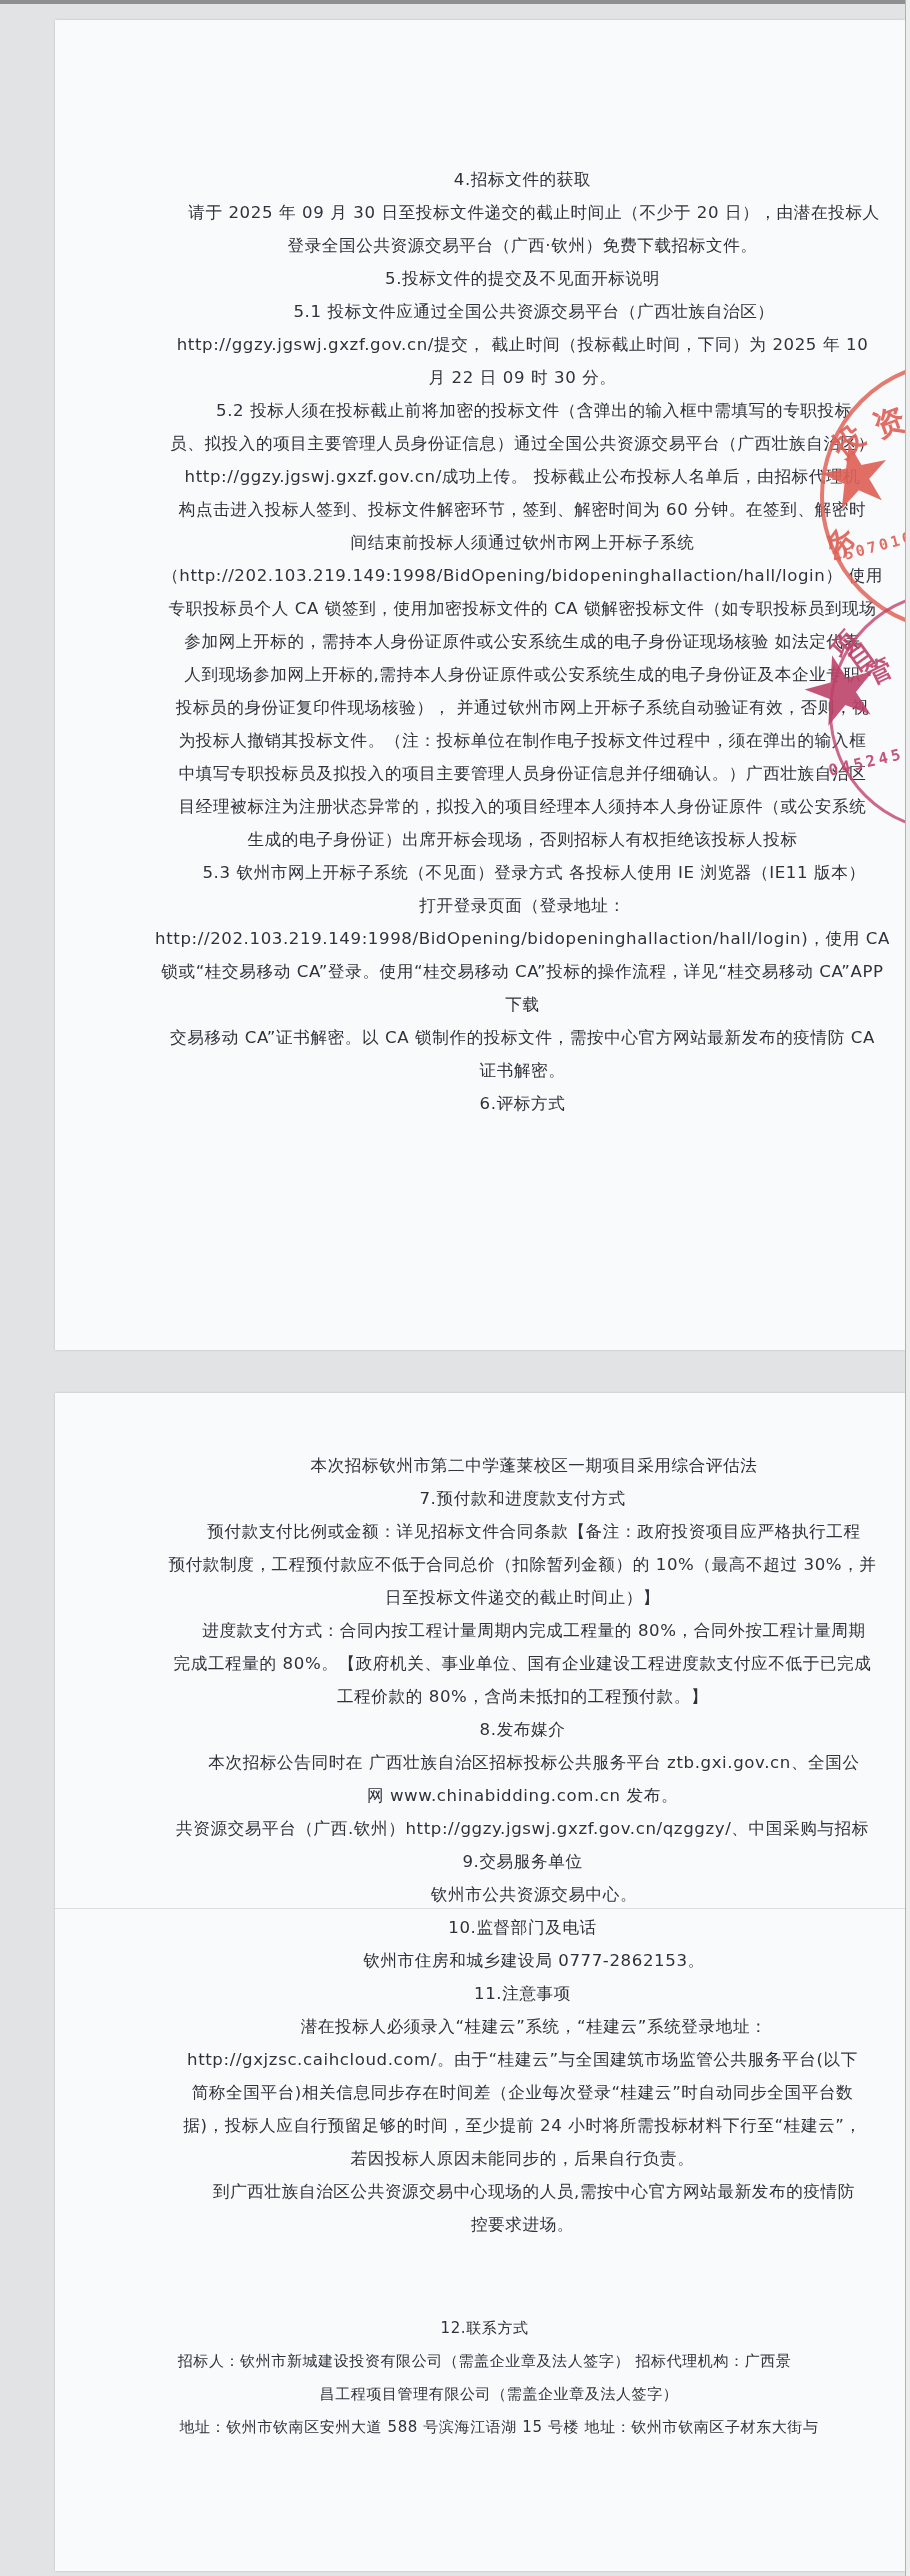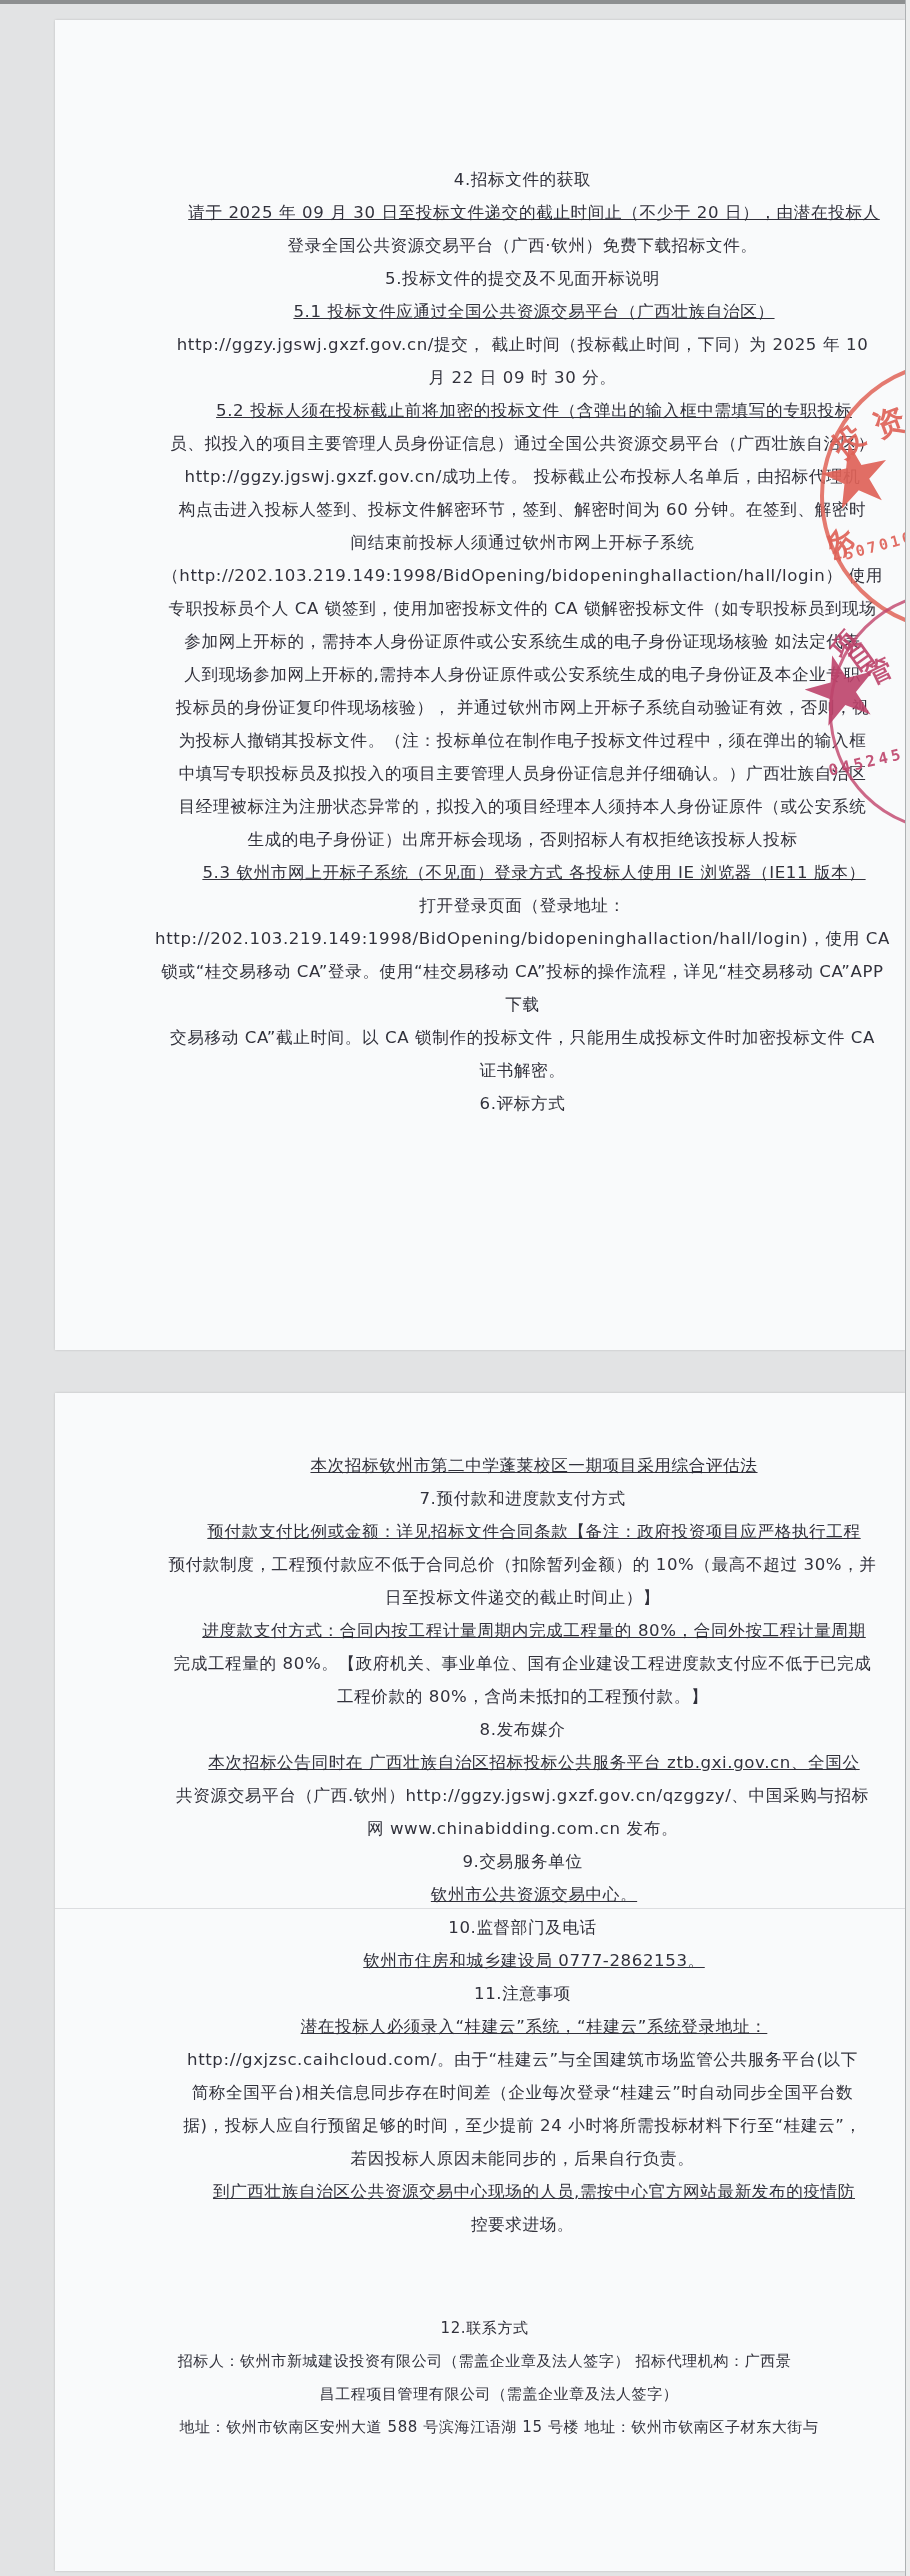--- a/index.html
+++ b/index.html
@@ -17,21 +17,21 @@
   }
   .page1{top:19.5px;height:1330px;}
   .page2{top:1393px;height:1178px;}
   .content{position:absolute;left:0;top:0;right:0;}
   .p1{padding-top:143px;}
   .p2{padding-top:56px;}
   .ln{
     height:33px;line-height:33px;padding-left:85px;
     font-size:16.6px;letter-spacing:0.6px;color:#31313b;white-space:nowrap;
   }
-  .ind{padding-left:108px;text-decoration:underline;}
+  .ind{padding-left:108px;}
   .contact{position:absolute;left:0;right:0;top:919px;}
   .cl{
     height:33px;line-height:33px;font-size:15px;letter-spacing:0.6px;
     color:#31313b;white-space:nowrap;
   }
   .c-a{padding-left:9.2px;}
   .c-b{padding-left:38px;}
   .artifact-line{position:absolute;left:0;right:0;top:515px;height:1.1px;background:#dcdde0;}
   
   .stamp{position:absolute;border-radius:50%;z-index:3;}
@@ -95,40 +95,40 @@
       <div class="ln">投标员的身份证复印件现场核验）， 并通过钦州市网上开标子系统自动验证有效，否则，视</div>
       <div class="ln">为投标人撤销其投标文件。（注：投标单位在制作电子投标文件过程中，须在弹出的输入框</div>
       <div class="ln">中填写专职投标员及拟投入的项目主要管理人员身份证信息并仔细确认。）广西壮族自治区</div>
       <div class="ln">目经理被标注为注册状态异常的，拟投入的项目经理本人须持本人身份证原件（或公安系统</div>
       <div class="ln">生成的电子身份证）出席开标会现场，否则招标人有权拒绝该投标人投标</div>
       <div class="ln ind">5.3 钦州市网上开标子系统（不见面）登录方式 各投标人使用 IE 浏览器（IE11 版本）</div>
       <div class="ln">打开登录页面（登录地址：</div>
       <div class="ln">http://202.103.219.149:1998/BidOpening/bidopeninghallaction/hall/login)，使用 CA</div>
       <div class="ln">锁或“桂交易移动 CA”登录。使用“桂交易移动 CA”投标的操作流程，详见“桂交易移动 CA”APP</div>
       <div class="ln">下载</div>
-      <div class="ln">交易移动 CA”截止时间。以 CA 锁制作的投标文件，只能用生成投标文件时加密投标文件 CA</div>
+      <div class="ln">交易移动 CA”证书解密。以 CA 锁制作的投标文件，需按中心官方网站最新发布的疫情防 CA</div>
       <div class="ln">证书解密。</div>
       <div class="ln">6.评标方式</div>
     </div>
   </div>
 
   <div class="page page2">
     <div class="content p2">
       <div class="ln ind">本次招标钦州市第二中学蓬莱校区一期项目采用综合评估法</div>
       <div class="ln">7.预付款和进度款支付方式</div>
       <div class="ln ind">预付款支付比例或金额：详见招标文件合同条款【备注：政府投资项目应严格执行工程</div>
       <div class="ln">预付款制度，工程预付款应不低于合同总价（扣除暂列金额）的 10%（最高不超过 30%，并</div>
       <div class="ln">日至投标文件递交的截止时间止）】</div>
       <div class="ln ind">进度款支付方式：合同内按工程计量周期内完成工程量的 80%，合同外按工程计量周期</div>
       <div class="ln">完成工程量的 80%。【政府机关、事业单位、国有企业建设工程进度款支付应不低于已完成</div>
       <div class="ln">工程价款的 80%，含尚未抵扣的工程预付款。】</div>
       <div class="ln">8.发布媒介</div>
       <div class="ln ind">本次招标公告同时在 广西壮族自治区招标投标公共服务平台 ztb.gxi.gov.cn、全国公</div>
+      <div class="ln">网 www.chinabidding.com.cn 发布。</div>
       <div class="ln">共资源交易平台（广西.钦州）http://ggzy.jgswj.gxzf.gov.cn/qzggzy/、中国采购与招标</div>
-      <div class="ln">网 www.chinabidding.com.cn 发布。</div>
       <div class="ln">9.交易服务单位</div>
       <div class="ln ind">钦州市公共资源交易中心。</div>
       <div class="ln">10.监督部门及电话</div>
       <div class="ln ind">钦州市住房和城乡建设局 0777-2862153。</div>
       <div class="ln">11.注意事项</div>
       <div class="ln ind">潜在投标人必须录入“桂建云”系统，“桂建云”系统登录地址：</div>
       <div class="ln">http://gxjzsc.caihcloud.com/。由于“桂建云”与全国建筑市场监管公共服务平台(以下</div>
       <div class="ln">简称全国平台)相关信息同步存在时间差（企业每次登录“桂建云”时自动同步全国平台数</div>
       <div class="ln">据)，投标人应自行预留足够的时间，至少提前 24 小时将所需投标材料下行至“桂建云”，</div>
       <div class="ln">若因投标人原因未能同步的，后果自行负责。</div>

